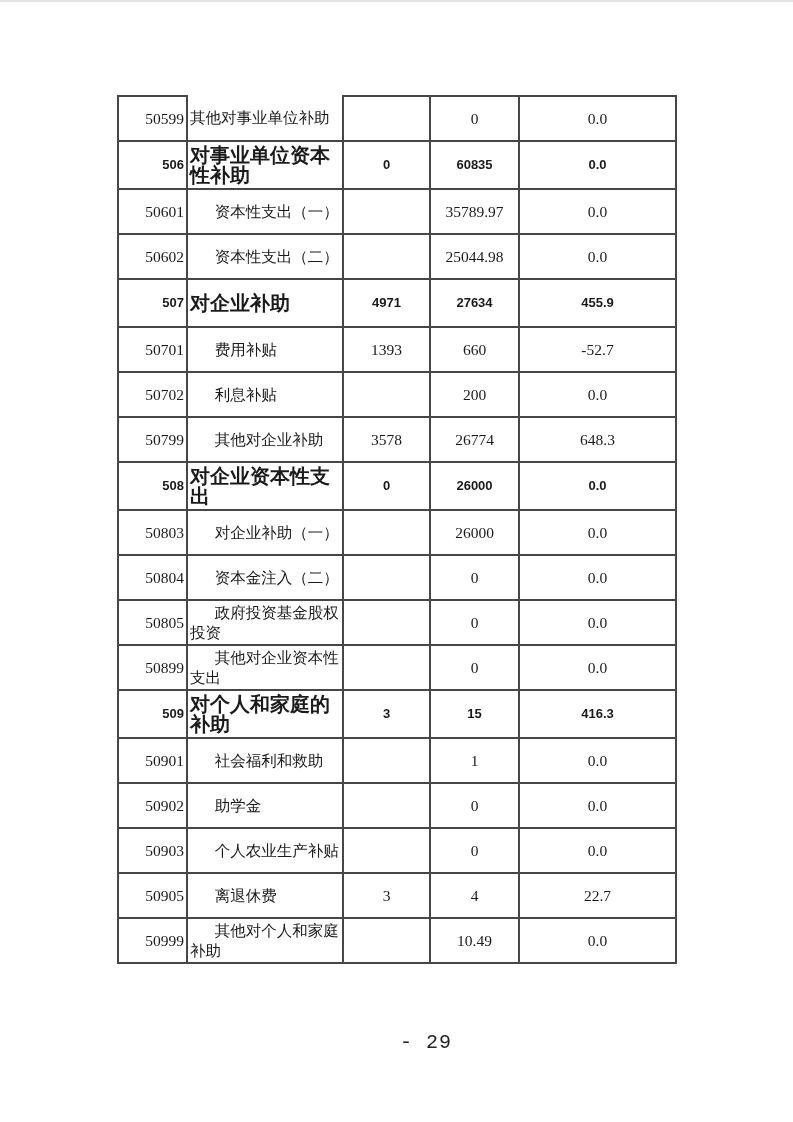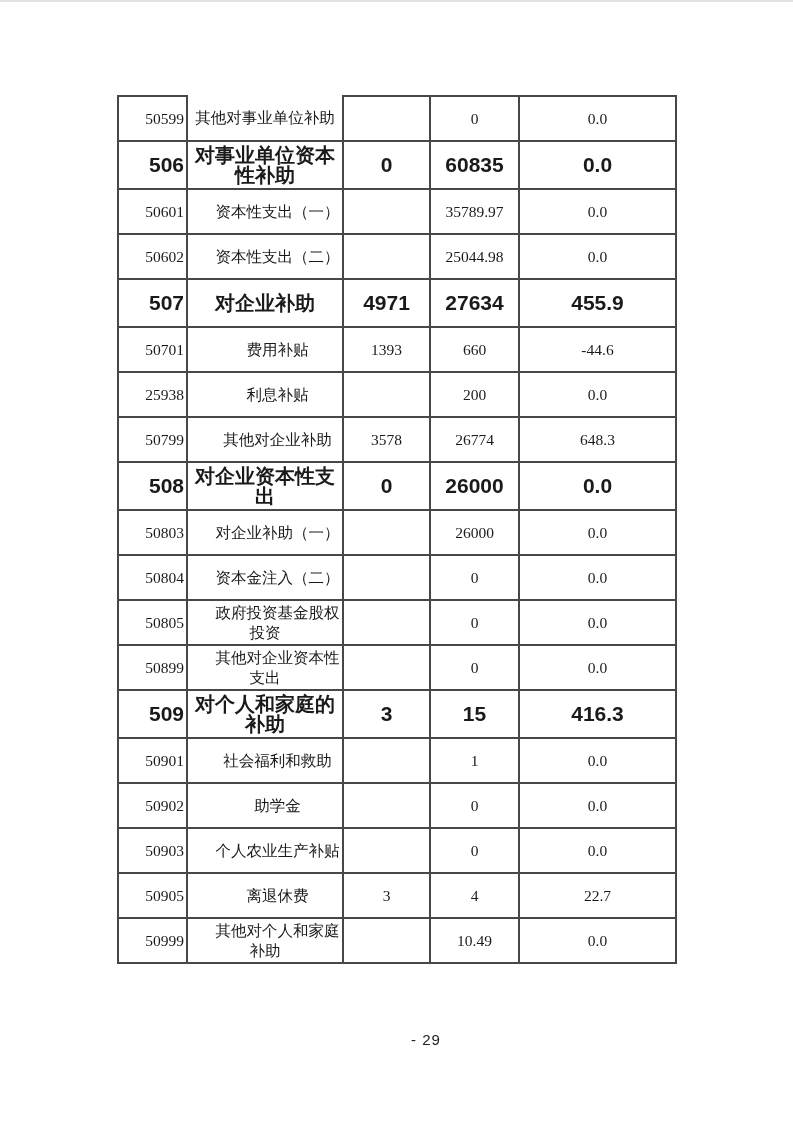--- a/index.html
+++ b/index.html
@@ -40,43 +40,43 @@
   }
   
   table.budget tr:first-child td.name { border-top: none; }
 
   td.code {
     text-align: right;
     padding-left: 4px;
     font-size: 14.5px;
   }
   td.name {
-    text-align: center;
+    text-align: left;
     padding-left: 4px;
     padding-right: 2px;
     font-size: 15px;
   }
   td.name.indent { text-indent: 1.6em; }
   td.v1, td.v2, td.v3 { text-align: center; }
 
   tr.major td {
     font-family: "Liberation Sans", sans-serif;
     font-weight: 700;
-    font-size: 21px;
+    font-size: 13px;
   }
   tr.major td.name { font-size: 20px; }
   tr.major { height: 48px; }
 
   .page-number {
     position: absolute;
     top: 1031px;
     left: 426px;
     transform: translateX(-50%);
-    font-family: Liberation Sans, sans-serif;
-    font-size: 15px;
+    font-family: Liberation Mono, monospace;
+    font-size: 20px;
     color: #222222;
     letter-spacing: 1px;
     white-space: pre;
   }
 </style>
 </head>
 <body>
 
 <div>
   <div class="page-top-line"></div>
@@ -123,24 +123,24 @@
           <td class="name">对企业补助</td>
           <td class="v1">4971</td>
           <td class="v2">27634</td>
           <td class="v3">455.9</td>
         </tr>
         <tr>
           <td class="code">50701</td>
           <td class="name indent">费用补贴</td>
           <td class="v1">1393</td>
           <td class="v2">660</td>
-          <td class="v3">-44.6</td>
-        </tr>
-        <tr>
-          <td class="code">25938</td>
+          <td class="v3">-52.7</td>
+        </tr>
+        <tr>
+          <td class="code">50702</td>
           <td class="name indent">利息补贴</td>
           <td class="v1"></td>
           <td class="v2">200</td>
           <td class="v3">0.0</td>
         </tr>
         <tr>
           <td class="code">50799</td>
           <td class="name indent">其他对企业补助</td>
           <td class="v1">3578</td>
           <td class="v2">26774</td>

